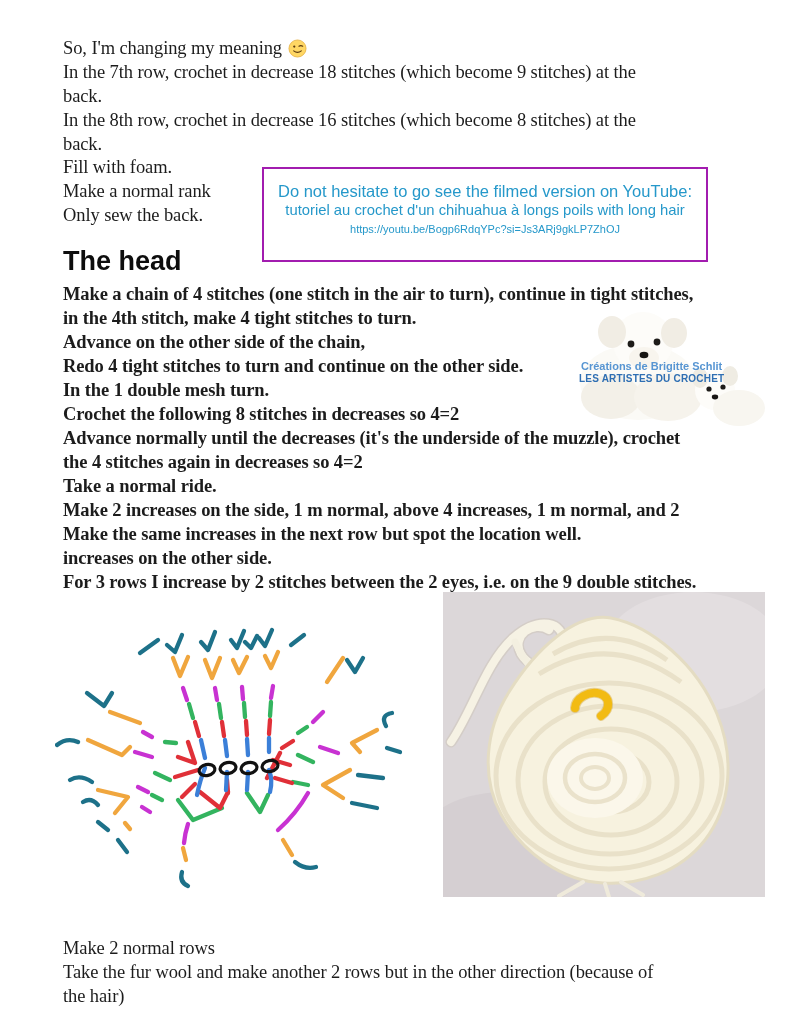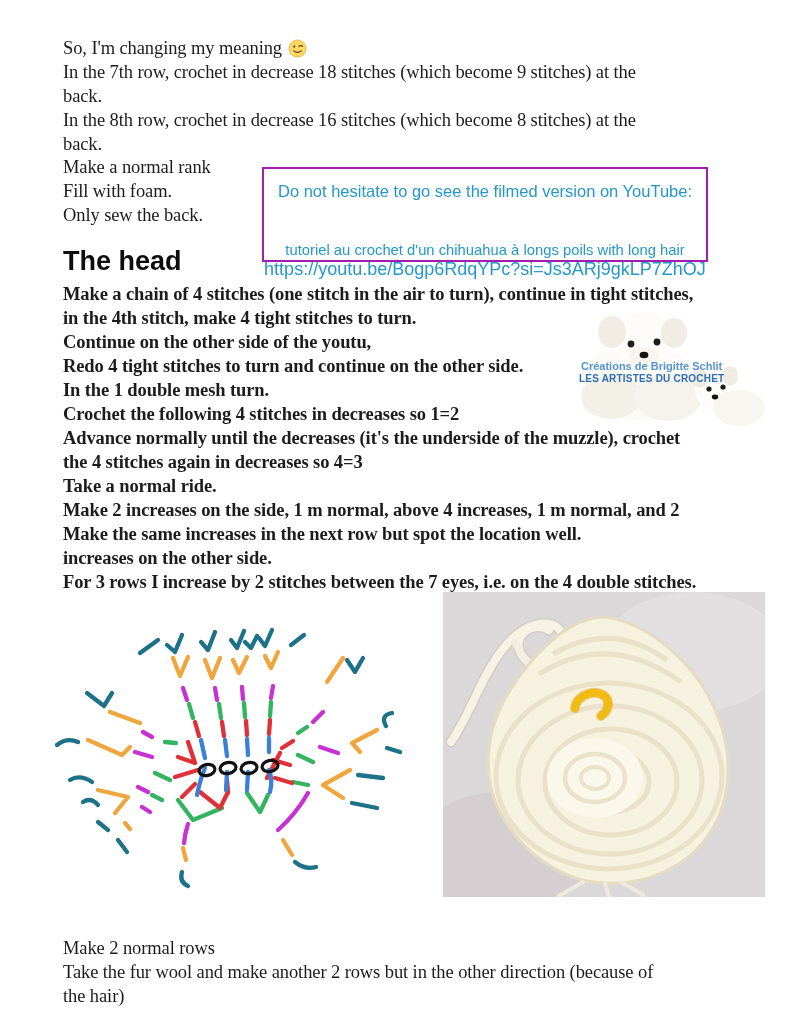--- a/index.html
+++ b/index.html
@@ -7,22 +7,22 @@
         font-family:"Liberation Serif",serif;color:#1c1c1c;border-radius:14px;}
   .line{white-space:nowrap;}
   .serif-lines{position:absolute;font-size:18.5px;line-height:24px;letter-spacing:-0.1px;}
   .intro{top:36px;left:63px;}
   .intro-first{display:flex;align-items:center;gap:6px;}
   .left-notes{top:155px;left:63px;}
   .yt-box{position:absolute;left:262px;top:167px;width:446px;height:95px;border:2px solid #a21caf;
           background:#ffffff;box-sizing:border-box;text-align:center;
           font-family:"Liberation Sans",sans-serif;color:#2598ca;}
   .yt-line1{margin-top:12px;font-size:16.5px;line-height:20px;}
-  .yt-line2{font-size:14.8px;line-height:19px;margin-top:40px;}
-  .yt-line3{font-size:18px;line-height:19px;}
+  .yt-line2{font-size:14.8px;line-height:19px;}
+  .yt-line3{font-size:11px;line-height:19px;}
   .heading{position:absolute;left:63px;top:246px;font-family:"Liberation Sans",sans-serif;
            font-weight:bold;font-size:27px;color:#0d0d0d;}
   .head-block{top:282px;left:63px;font-weight:bold;}
   .footer-block{top:936px;left:63px;}
   .logo{position:absolute;left:563px;top:302px;width:202px;height:126px;}
   .logo svg{position:absolute;left:0;top:0;}
   .logo-text{position:absolute;font-family:"Liberation Sans",sans-serif;font-weight:bold;white-space:nowrap;}
   .logo-line1{left:18px;top:58px;font-size:11px;color:#5795d2;}
   .logo-line2{left:16px;top:71px;font-size:10px;color:#2f6fb3;letter-spacing:0.2px;}
   .diagram{position:absolute;left:55px;top:600px;width:385px;height:300px;}
@@ -50,48 +50,48 @@
 
     <div class="line">In the 7th row, crochet in decrease 18 stitches (which become 9 stitches) at the</div>
         <div class="line">back.</div>
         <div class="line">In the 8th row, crochet in decrease 16 stitches (which become 8 stitches) at the</div>
         <div class="line">back.</div>
       </div>
   </div>
 
   <div class="serif-lines left-notes">
 
-  <div class="line">Make a normal rank</div>
-      <div class="line">Fill with foam.</div>
+  <div class="line">Fill with foam.</div>
+      <div class="line">Make a normal rank</div>
       <div class="line">Only sew the back.</div>
     </div>
 
   <div class="yt-box">
     <div class="yt-line1">Do not hesitate to go see the filmed version on YouTube:</div>
     <div class="yt-line2">tutoriel au crochet d'un chihuahua à longs poils with long hair</div>
     <div class="yt-line3">https://youtu.be/Bogp6RdqYPc?si=Js3ARj9gkLP7ZhOJ</div>
   </div>
 
   <div class="heading">The head</div>
 
   <div class="serif-lines head-block">
 
   <div class="line">Make a chain of 4 stitches (one stitch in the air to turn), continue in tight stitches,</div>
       <div class="line">in the 4th stitch, make 4 tight stitches to turn.</div>
-      <div class="line">Continue on the other side of the youtu,</div>
+      <div class="line">Advance on the other side of the chain,</div>
       <div class="line">Redo 4 tight stitches to turn and continue on the other side.</div>
       <div class="line">In the 1 double mesh turn.</div>
-      <div class="line">Crochet the following 4 stitches in decreases so 1=2</div>
+      <div class="line">Crochet the following 8 stitches in decreases so 4=2</div>
       <div class="line">Advance normally until the decreases (it's the underside of the muzzle), crochet</div>
-      <div class="line">the 4 stitches again in decreases so 4=3</div>
+      <div class="line">the 4 stitches again in decreases so 4=2</div>
       <div class="line">Take a normal ride.</div>
       <div class="line">Make 2 increases on the side, 1 m normal, above 4 increases, 1 m normal, and 2</div>
       <div class="line">Make the same increases in the next row but spot the location well.</div>
       <div class="line">increases on the other side.</div>
-      <div class="line">For 3 rows I increase by 2 stitches between the 7 eyes, i.e. on the 4 double stitches.</div>
+      <div class="line">For 3 rows I increase by 2 stitches between the 2 eyes, i.e. on the 9 double stitches.</div>
     </div>
 
   <div class="logo">
     <svg width="202" height="126" viewBox="0 0 202 126">
       <ellipse cx="75" cy="80" rx="58" ry="38" fill="#fbfaf6"></ellipse>
       <ellipse cx="48" cy="95" rx="30" ry="22" fill="#f3f0e8"></ellipse>
       <ellipse cx="105" cy="95" rx="34" ry="24" fill="#f6f3ec"></ellipse>
       <circle cx="80" cy="40" r="30" fill="#fdfcf9"></circle>
       <ellipse cx="49" cy="30" rx="14" ry="16" fill="#f1ede4"></ellipse>
       <ellipse cx="111" cy="31" rx="13" ry="15" fill="#f1ede4"></ellipse>

